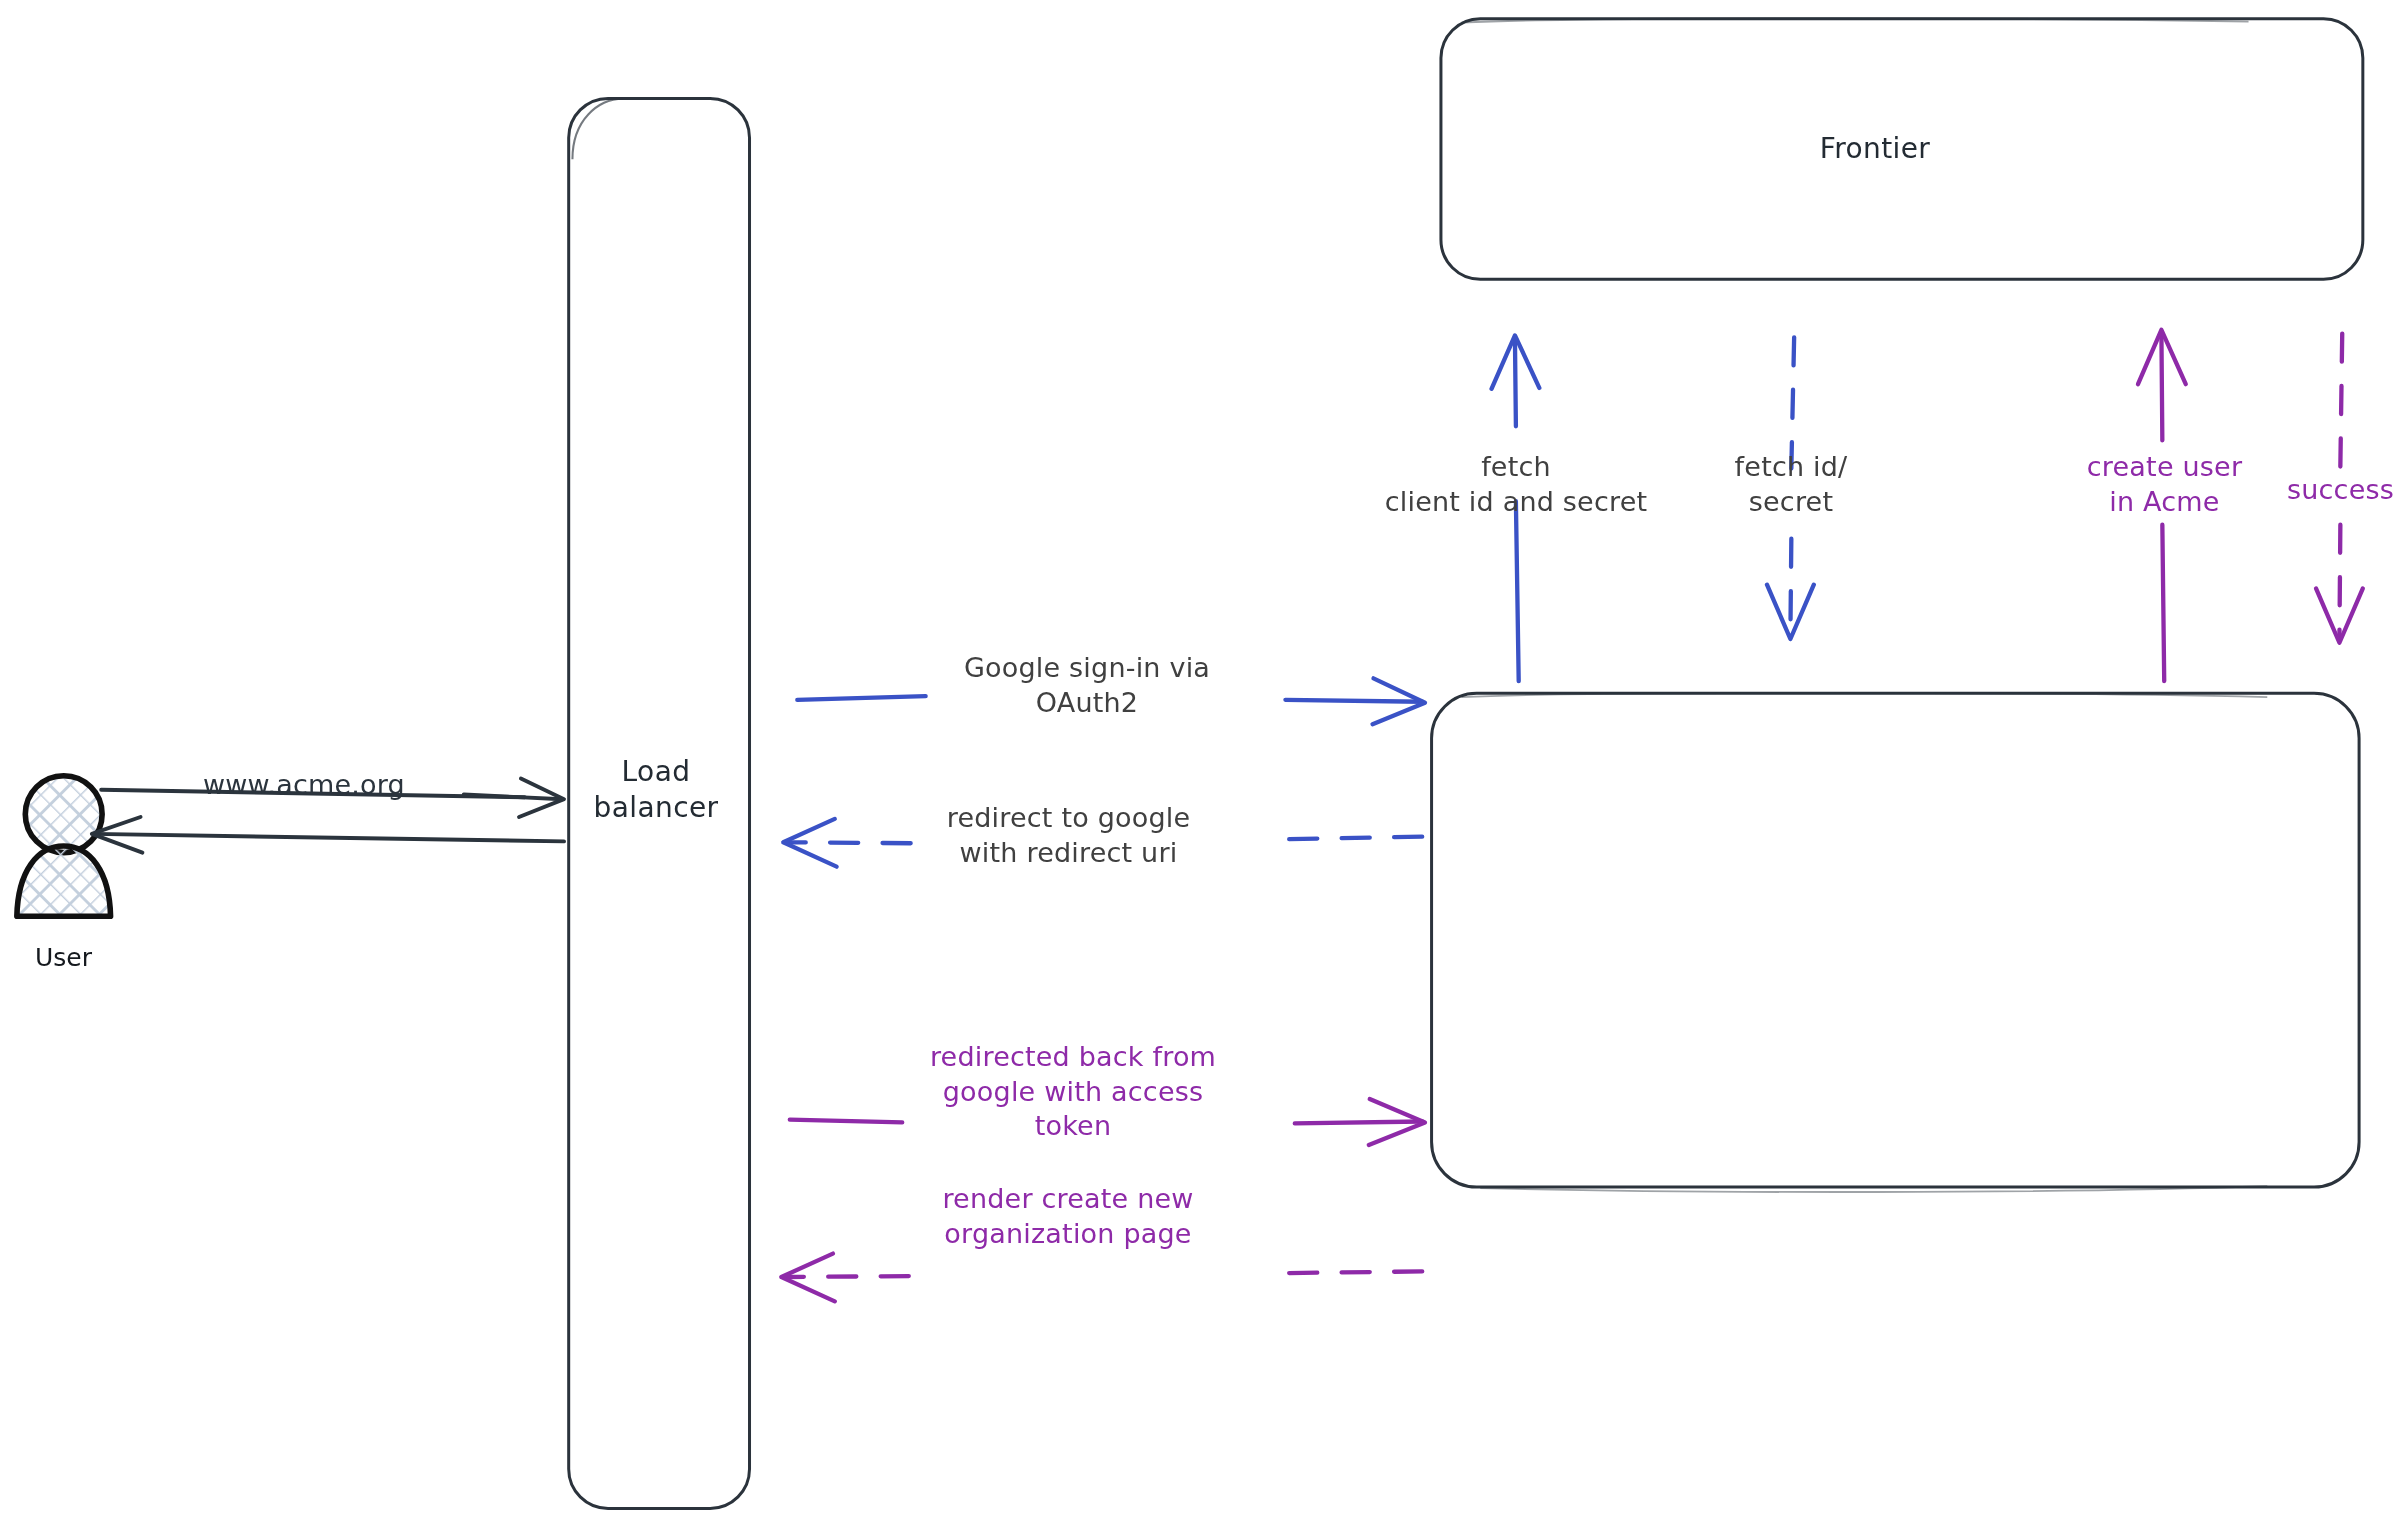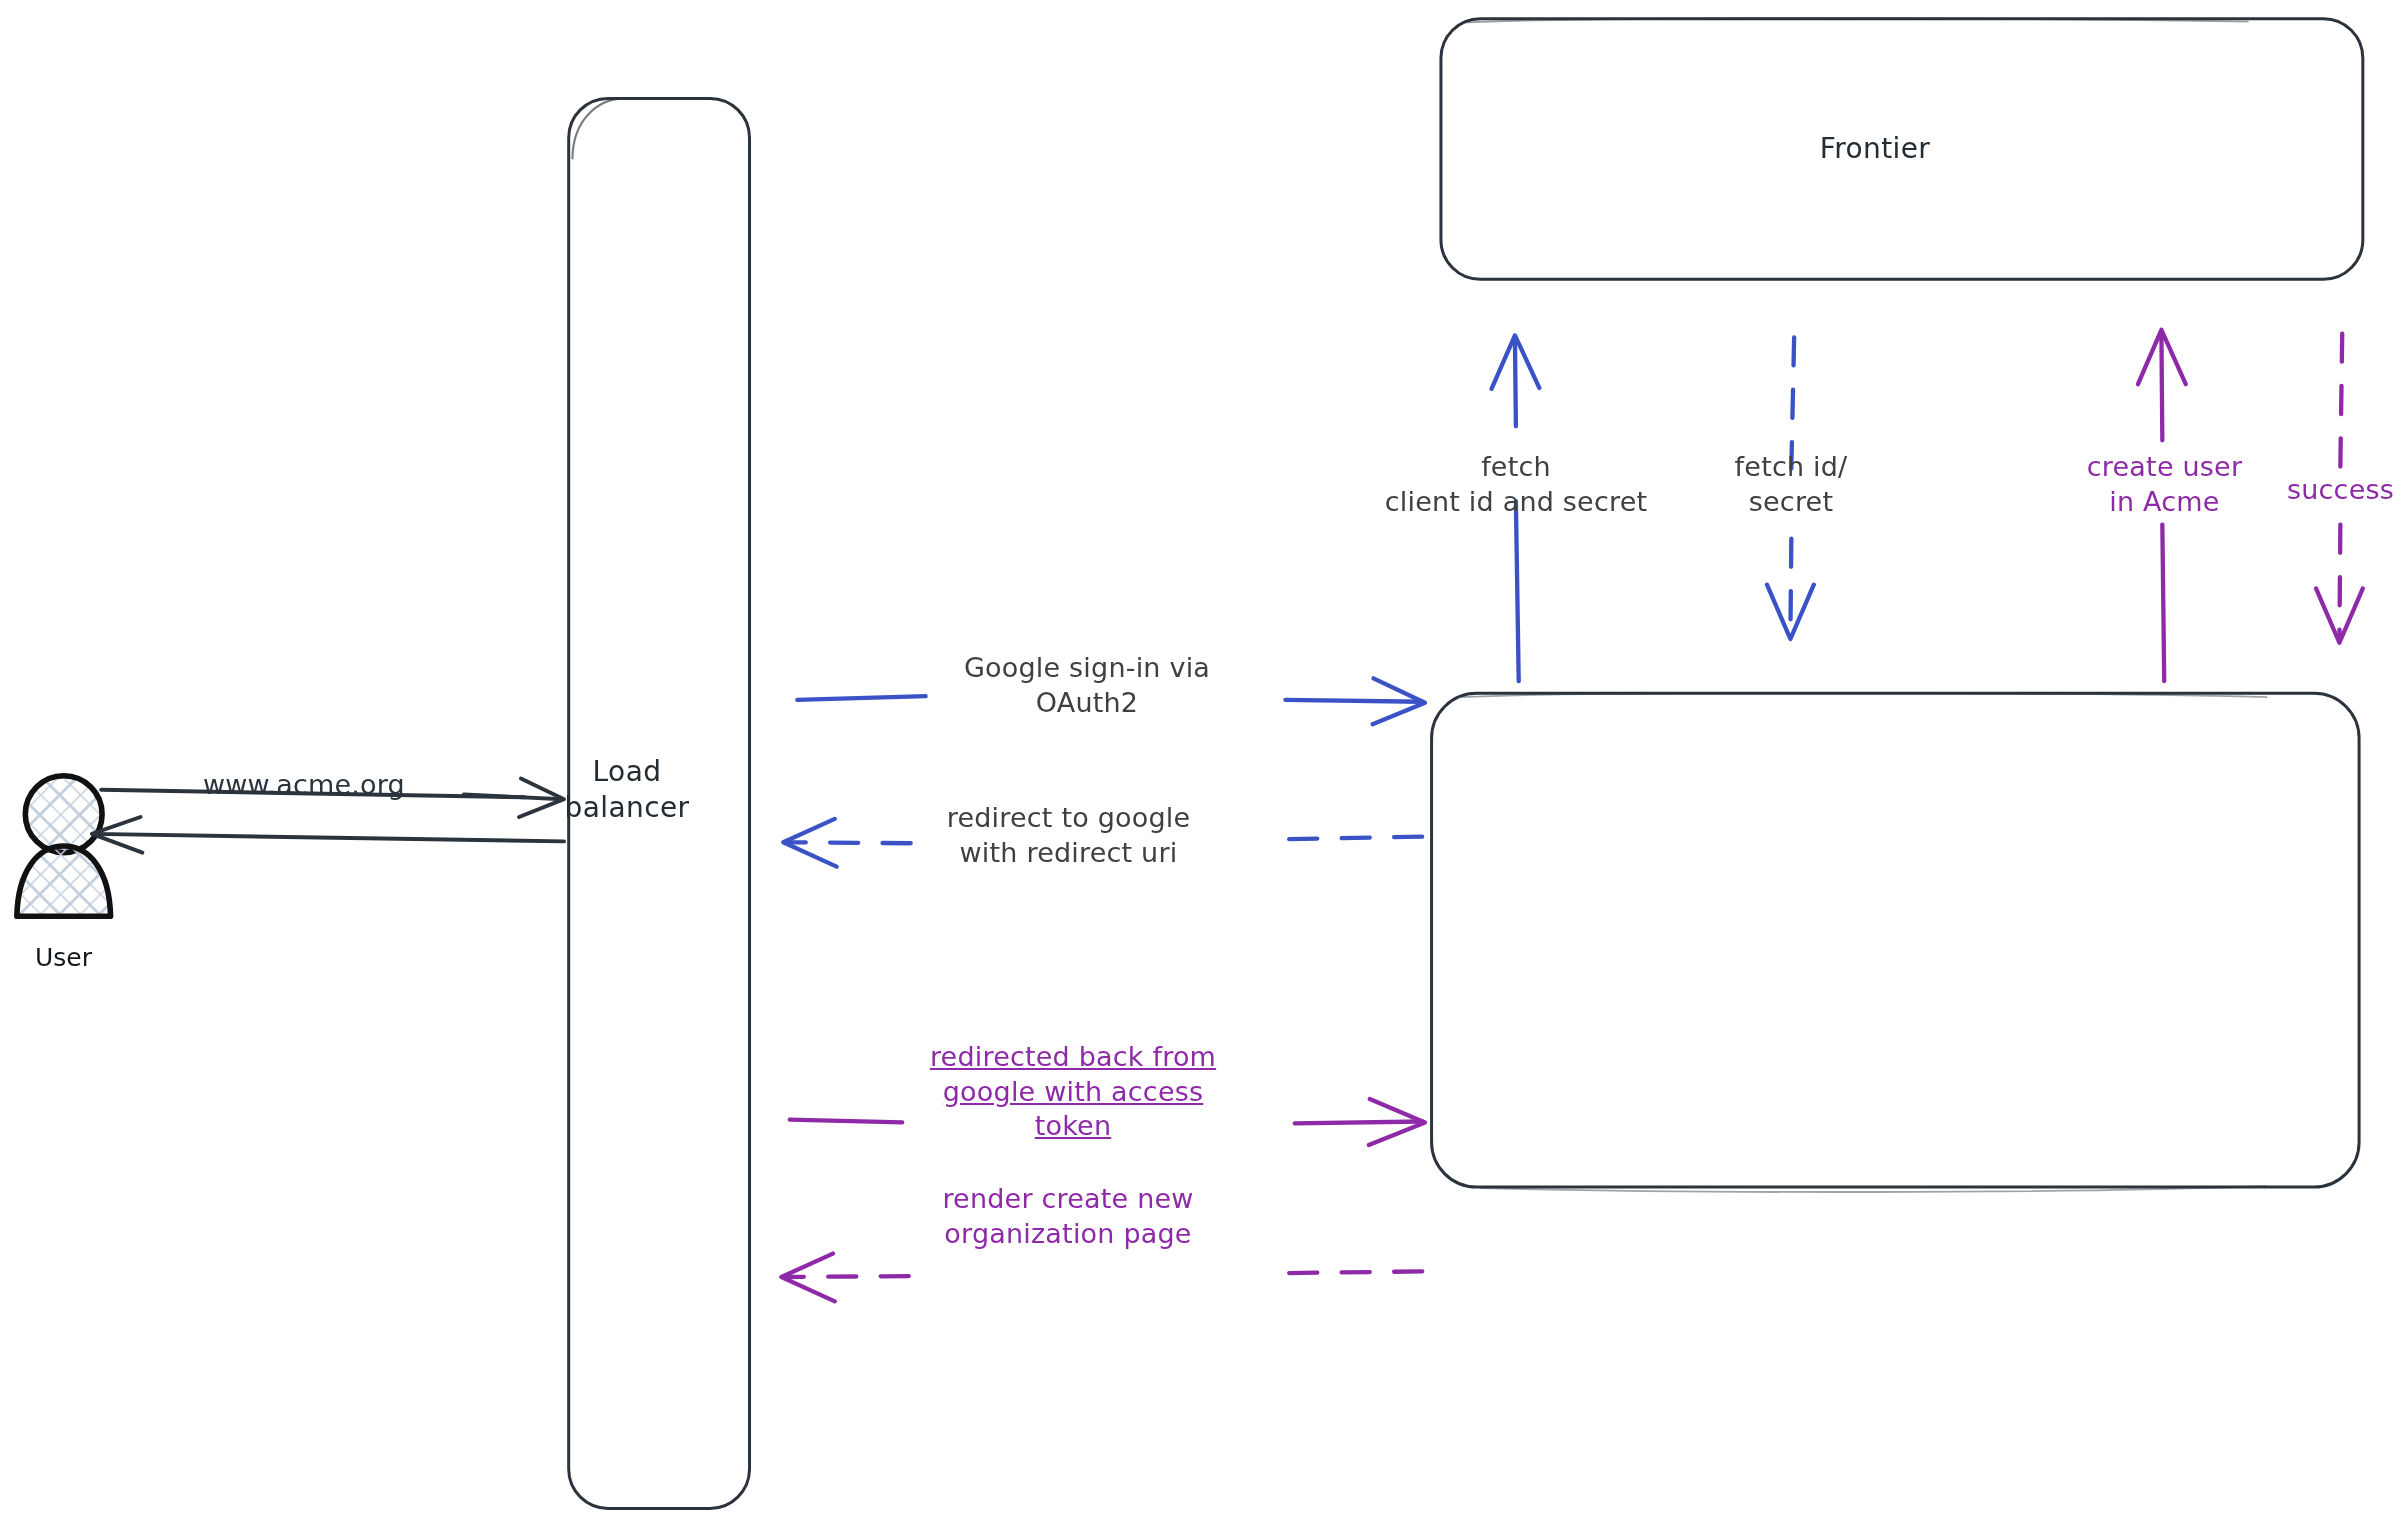--- a/index.html
+++ b/index.html
@@ -150,35 +150,35 @@
 
     <g>
       <path d="M 2500 356 L 2498 498" fill="none" stroke="#8e2aa8" stroke-width="4.6" stroke-linecap="round" stroke-dasharray="30 26"></path>
       <path d="M 2498 560 L 2497 682" fill="none" stroke="#8e2aa8" stroke-width="4.6" stroke-linecap="round" stroke-dasharray="30 26"></path>
       <path d="M 2472 628 L 2497 686 L 2522 628" fill="none" stroke="#8e2aa8" stroke-width="4.6" stroke-linecap="round" stroke-linejoin="round"></path>
     </g>
   </svg>
 
   <div class="actor-label" style="left:0px; top:942px; width:127px;">User</div>
 
-  <div class="node-label" style="left:540px; top:754px; width:174px;">Load
+  <div class="node-label" style="left:569px; top:754px; width:174px;">Load
 balancer</div>
 
   <div class="node-label" style="left:1414px; top:131px; width:922px;">Frontier</div>
 
 
   <div class="edge-label dark" style="left:126px; top:768px; width:356px;">www.acme.org</div>
 
   <div class="edge-label blue" style="left:881px; top:651px; width:412px;">Google sign-in via
 OAuth2</div>
 
   <div class="edge-label blue" style="left:881px; top:801px; width:375px;">redirect to google
 with redirect uri</div>
 
-  <div class="edge-label purple" style="left:867px; top:1040px; width:412px;text-decoration:underline;">redirected back from
+  <div class="edge-label purple" style="left:867px; top:1040px; width:412px;">redirected back from
 google with access
 token</div>
 
   <div class="edge-label purple" style="left:871px; top:1182px; width:394px;">render create new
 organization page</div>
 
   <div class="edge-label blue" style="left:1282px; top:450px; width:468px;">fetch
 client id and secret</div>
 
   <div class="edge-label blue" style="left:1674px; top:450px; width:234px;">fetch id/

